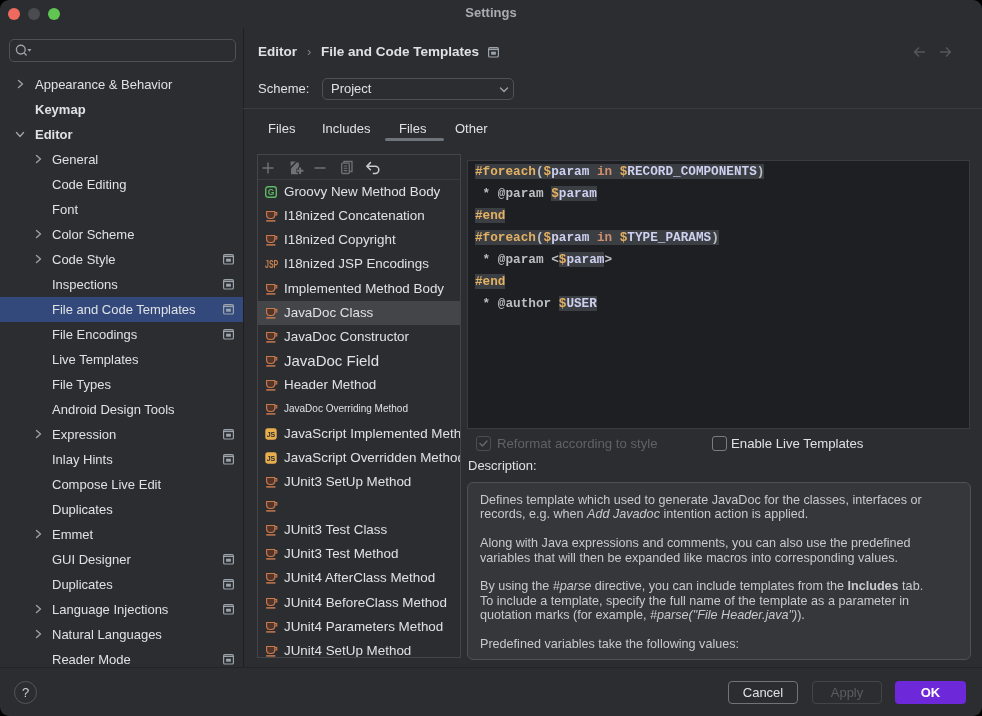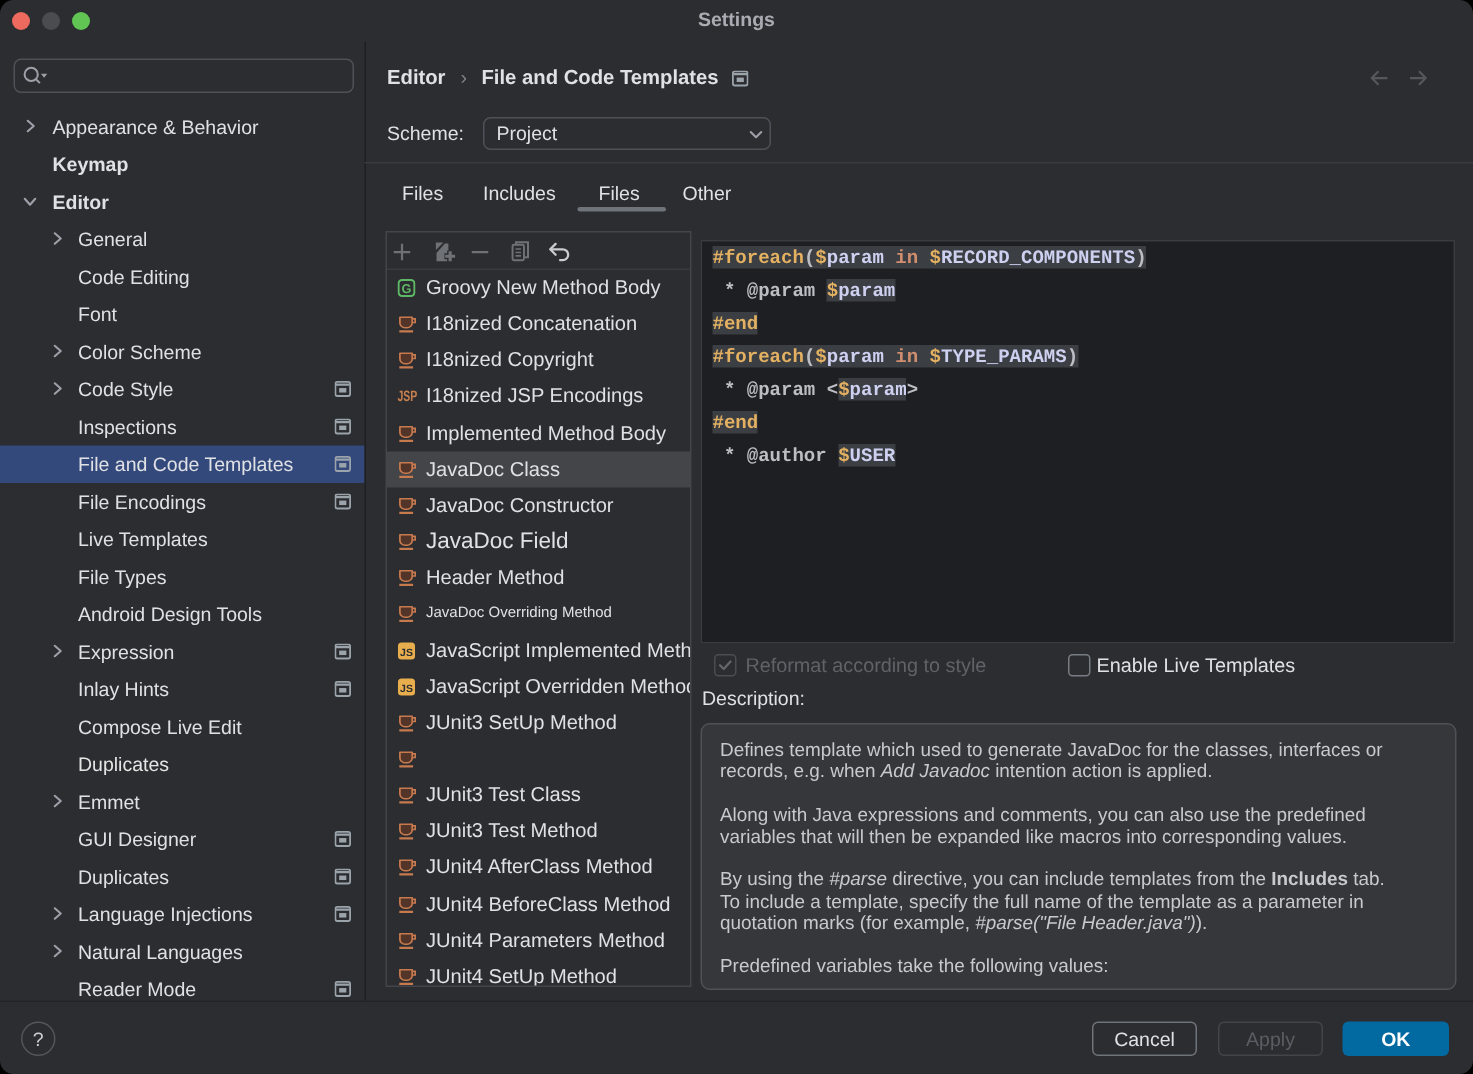--- a/index.html
+++ b/index.html
@@ -308,15 +308,15 @@
 
   <div class="abs" style="left:468px;top:459px;height:14px;line-height:14px">Description:</div>
   <div class="abs" style="left:467px;top:482px;width:504px;height:178px;background:#35373A;border:1px solid #4E5157;border-radius:6px;overflow:hidden">
     <div class="abs" style="left:12px;top:10px;font-size:12.6px;line-height:14.4px;color:#C7C9CE;white-space:nowrap">Defines template which used to generate JavaDoc for the classes, interfaces or<br>records, e.g. when <i>Add Javadoc</i> intention action is applied.<br><br>Along with Java expressions and comments, you can also use the predefined<br>variables that will then be expanded like macros into corresponding values.<br><br>By using the <i>#parse</i> directive, you can include templates from the <b>Includes</b> tab.<br>To include a template, specify the full name of the template as a parameter in<br>quotation marks (for example, <i>#parse("File Header.java")</i>).<br><br>Predefined variables take the following values:</div>
   </div>
 
   <div class="abs" style="left:0;top:667px;width:982px;height:1px;background:#222426"></div>
   <div class="abs" style="left:14px;top:681px;width:23px;height:23px;border:1.2px solid #53565A;border-radius:50%;text-align:center;line-height:21px;color:#CDCFD4;font-size:13px">?</div>
   <div class="abs" style="left:728px;top:681px;width:70px;height:23px;border:1px solid #6F737A;border-radius:4px;text-align:center;line-height:21px;color:#DFE1E5">Cancel</div>
   <div class="abs" style="left:812px;top:681px;width:70px;height:23px;border:1px solid #43454A;border-radius:4px;text-align:center;line-height:21px;color:#5A5D63">Apply</div>
-  <div class="abs" style="left:895px;top:681px;width:71px;height:23px;background:#0369a1;border-radius:4px;text-align:center;line-height:23px;color:#FFFFFF;font-weight:700">OK</div>
+  <div class="abs" style="left:895px;top:681px;width:71px;height:23px;background:#6d28d9;border-radius:4px;text-align:center;line-height:23px;color:#FFFFFF;font-weight:700">OK</div>
 
 </div>
 
 </body></html>

